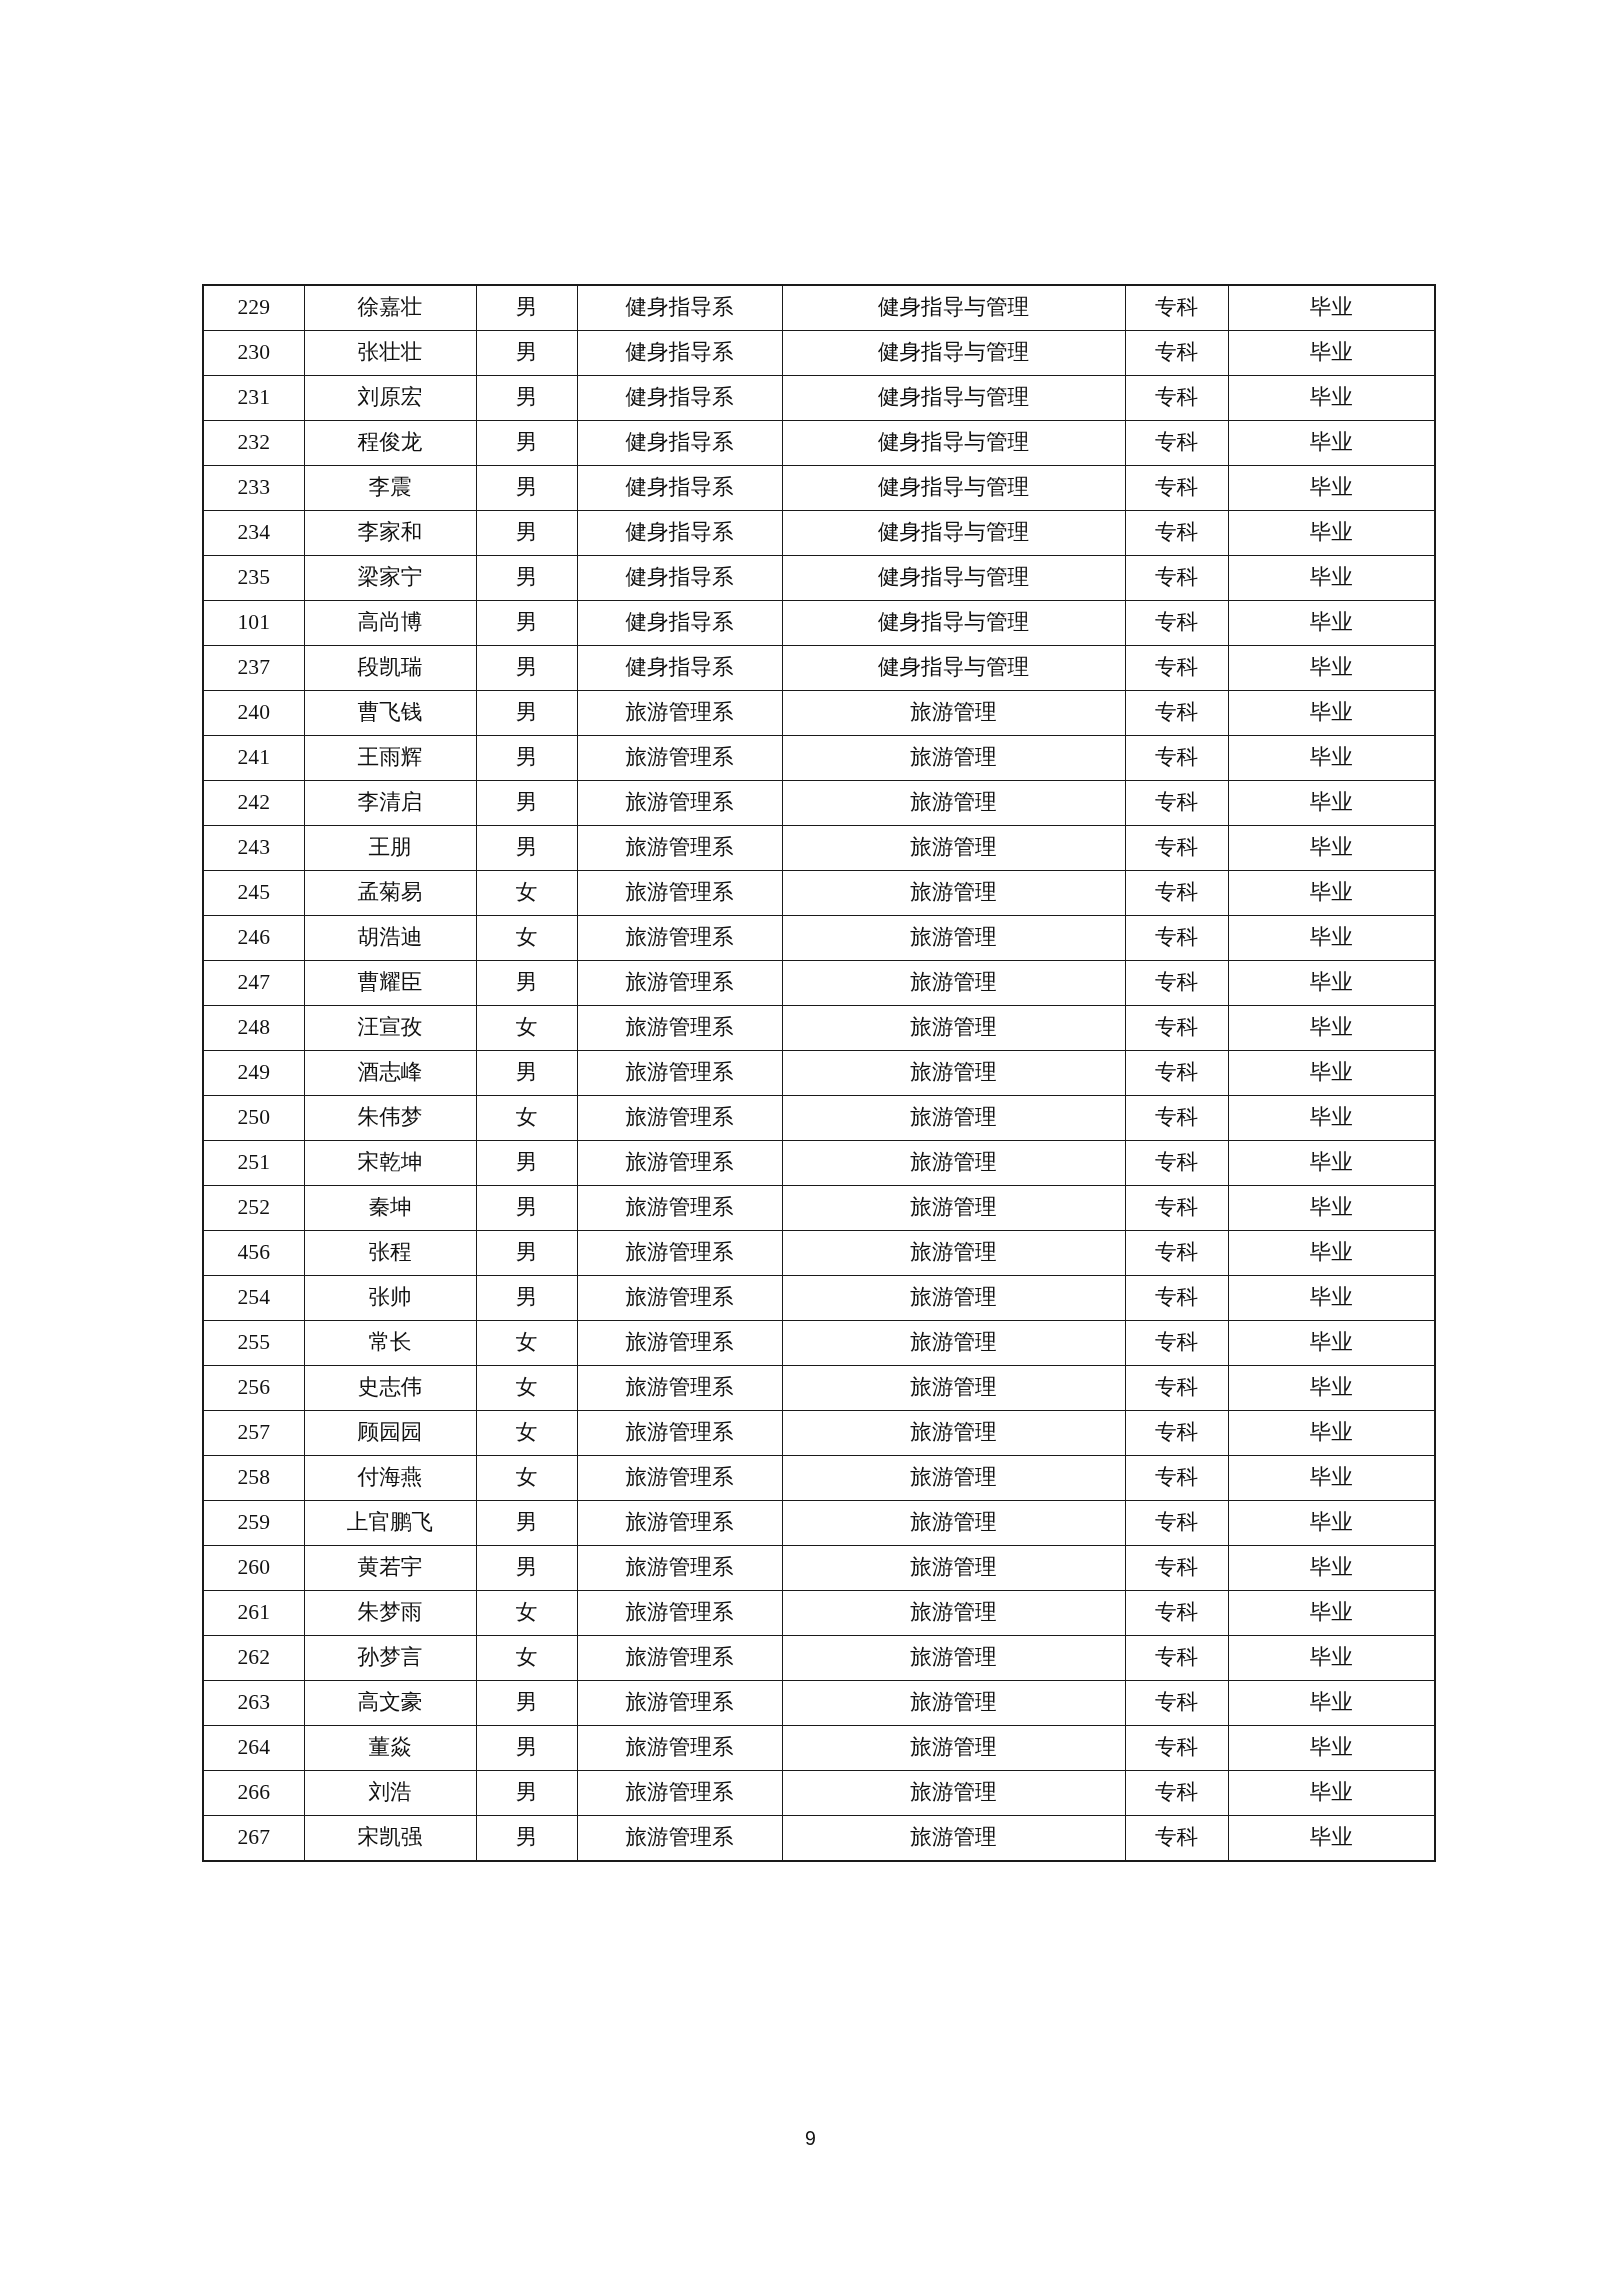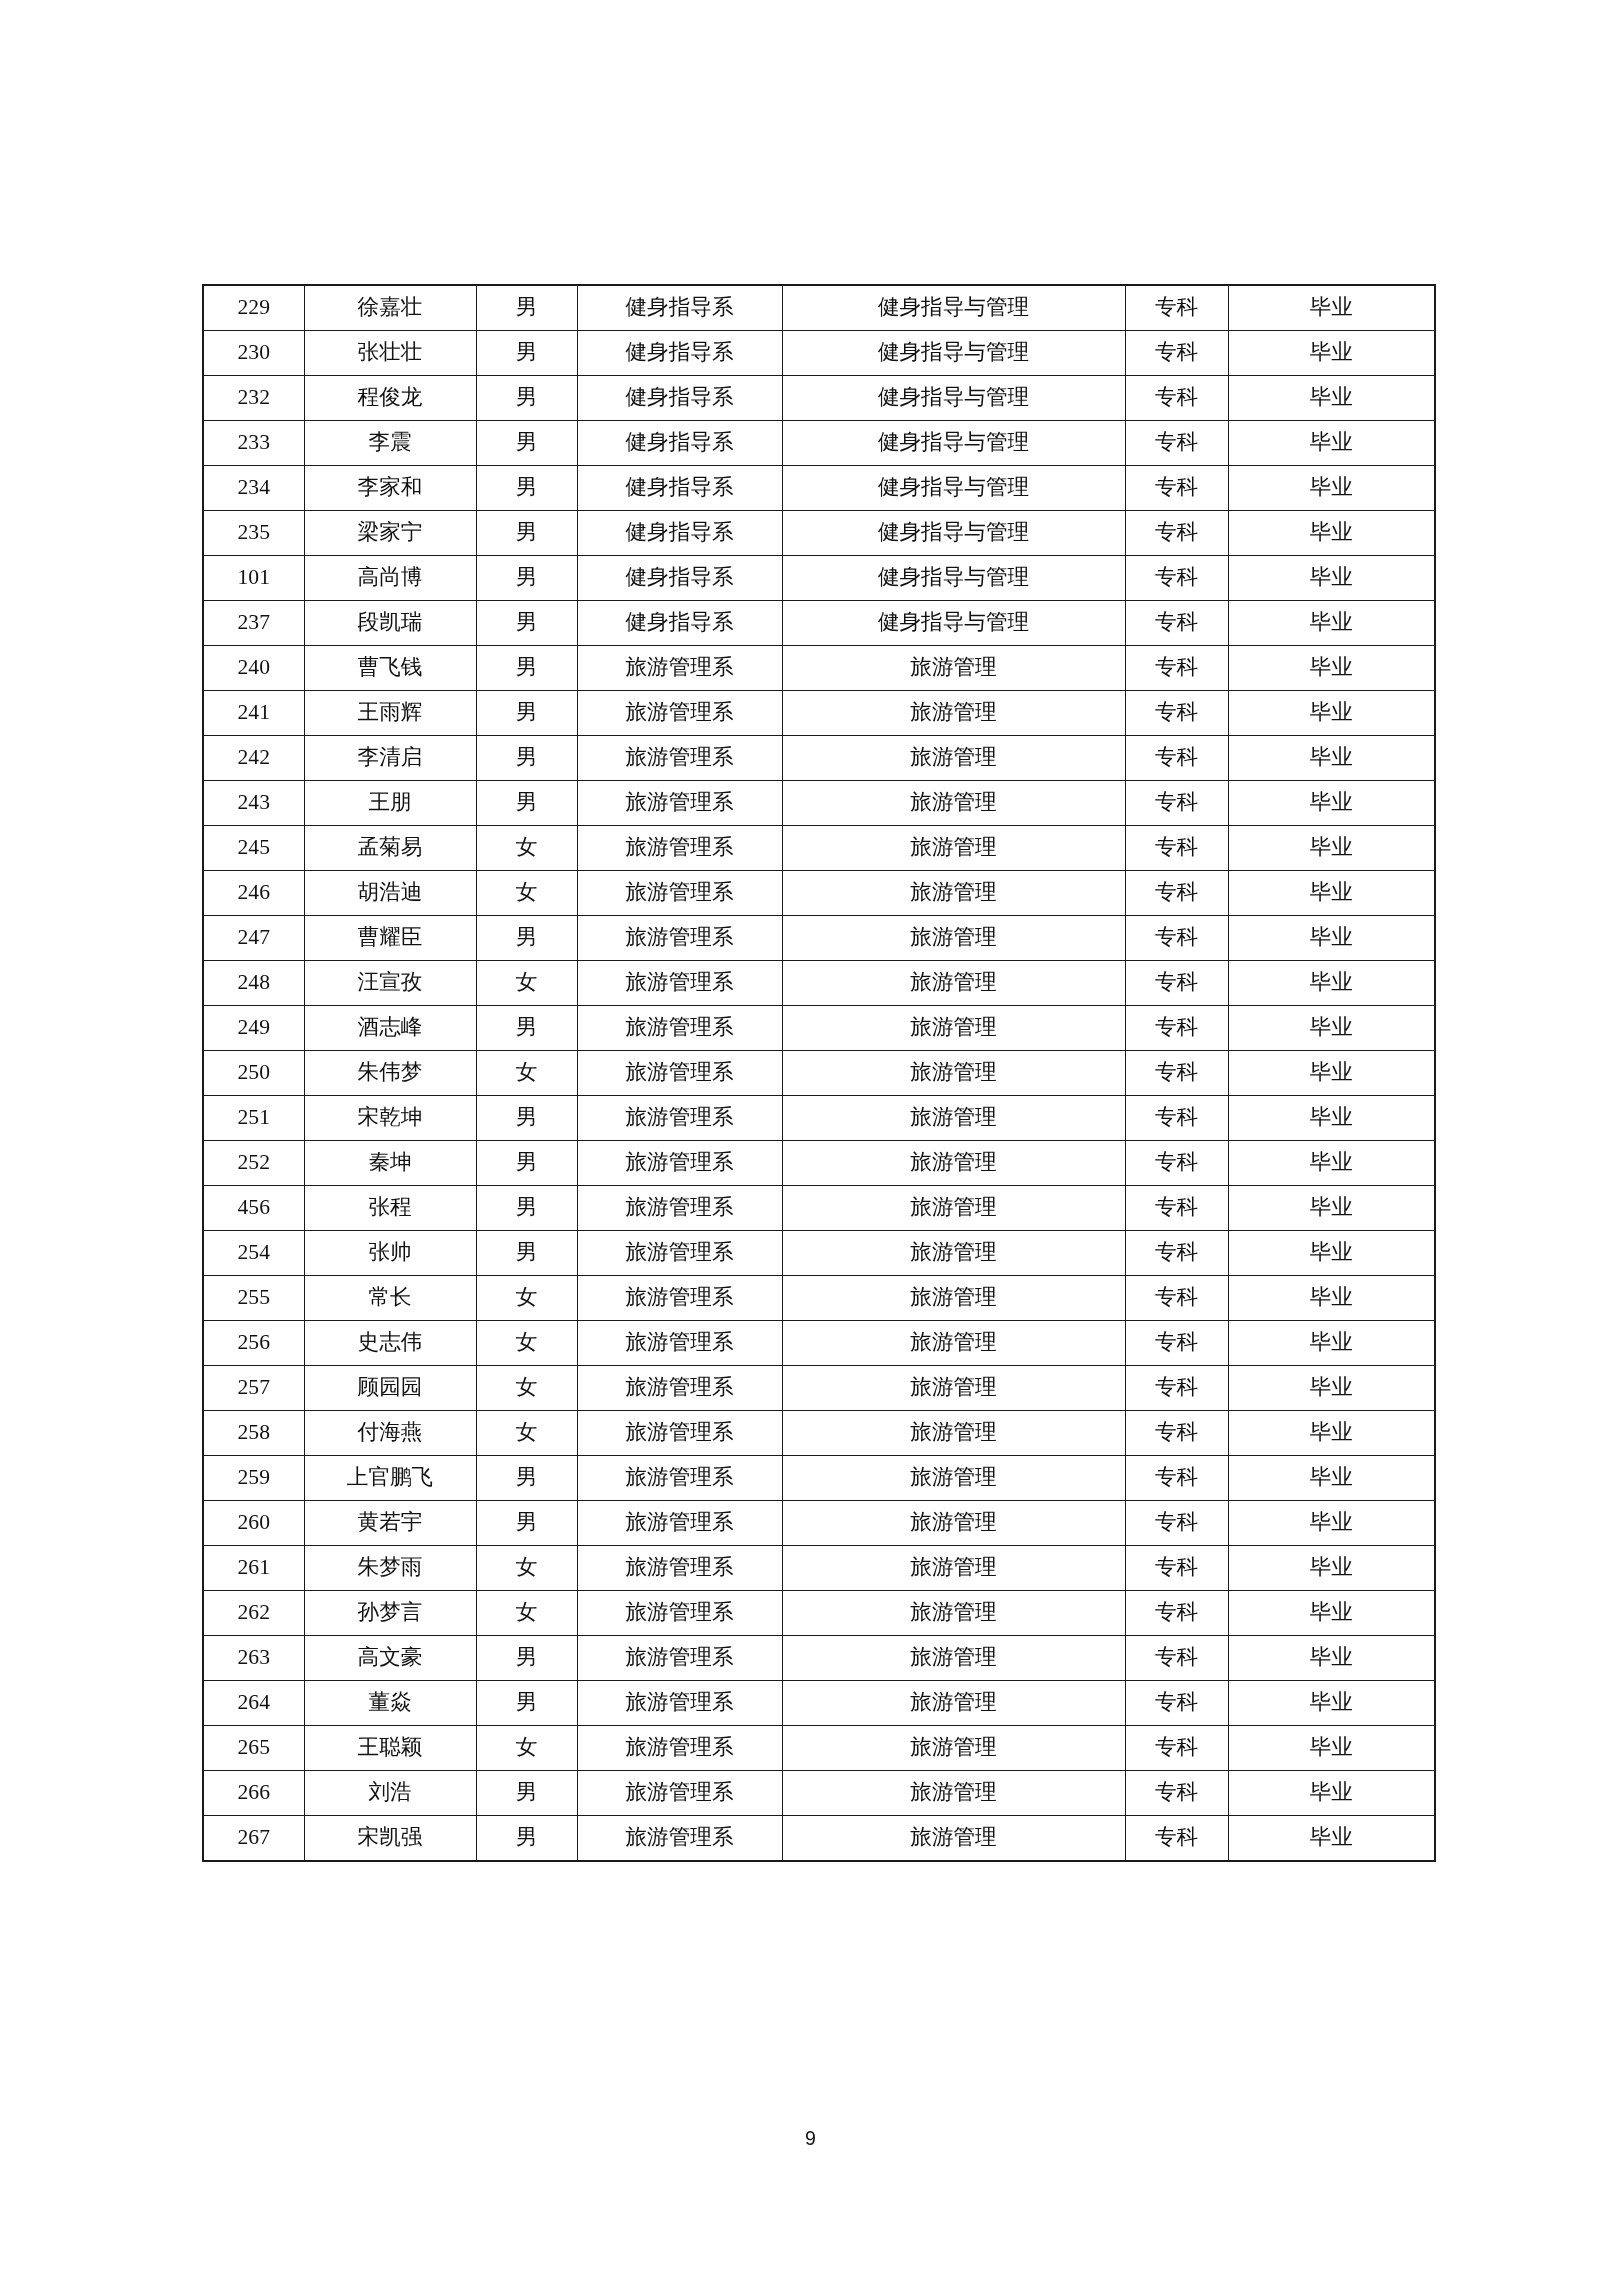--- a/index.html
+++ b/index.html
@@ -82,20 +82,29 @@
         <tr>
           <td>230</td>
           <td>张壮壮</td>
           <td>男</td>
           <td>健身指导系</td>
           <td>健身指导与管理</td>
           <td>专科</td>
           <td>毕业</td>
         </tr>
         <tr>
+          <td>231</td>
+          <td>刘原宏</td>
+          <td>男</td>
+          <td>健身指导系</td>
+          <td>健身指导与管理</td>
+          <td>专科</td>
+          <td>毕业</td>
+        </tr>
+        <tr>
           <td>232</td>
           <td>程俊龙</td>
           <td>男</td>
           <td>健身指导系</td>
           <td>健身指导与管理</td>
           <td>专科</td>
           <td>毕业</td>
         </tr>
         <tr>
           <td>233</td>
@@ -352,29 +361,20 @@
         <tr>
           <td>264</td>
           <td>董焱</td>
           <td>男</td>
           <td>旅游管理系</td>
           <td>旅游管理</td>
           <td>专科</td>
           <td>毕业</td>
         </tr>
         <tr>
-          <td>265</td>
-          <td>王聪颖</td>
-          <td>女</td>
-          <td>旅游管理系</td>
-          <td>旅游管理</td>
-          <td>专科</td>
-          <td>毕业</td>
-        </tr>
-        <tr>
           <td>266</td>
           <td>刘浩</td>
           <td>男</td>
           <td>旅游管理系</td>
           <td>旅游管理</td>
           <td>专科</td>
           <td>毕业</td>
         </tr>
         <tr>
           <td>267</td>

